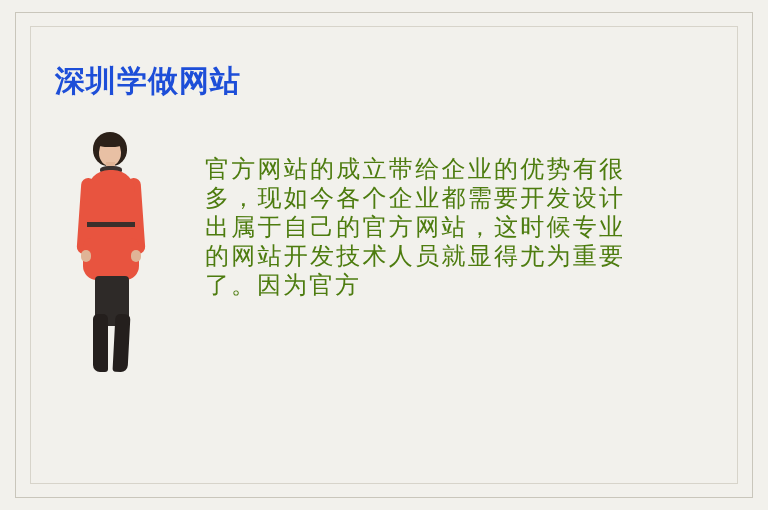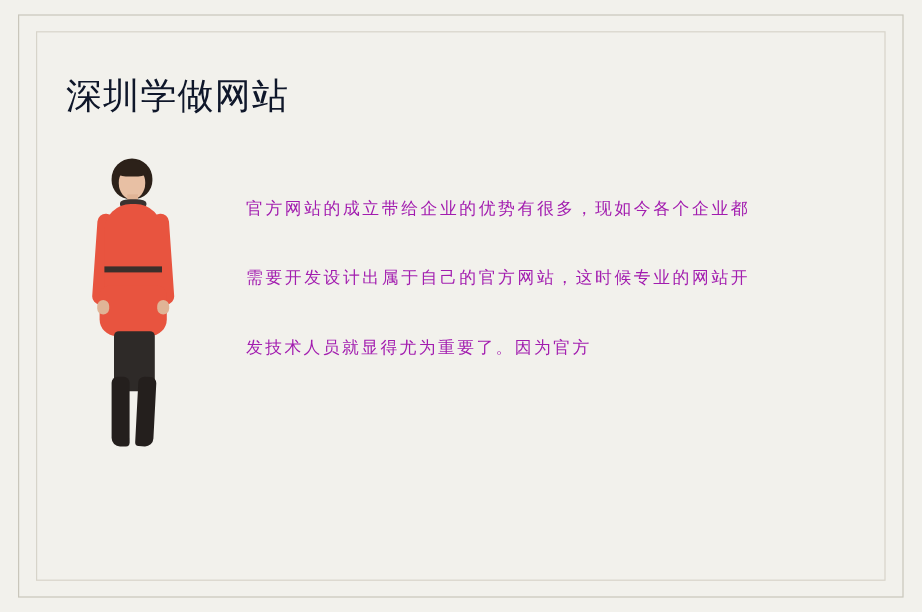--- a/index.html
+++ b/index.html
@@ -41,22 +41,22 @@
   .content {
     position: absolute;
     left: 55px;
     top: 50px;
     right: 55px;
     bottom: 50px;
   }
   .title {
     font-size: 30px;
     line-height: 38px;
-    color: #0f172a;
-    font-weight: normal;
+    color: #1d4ed8;
+    font-weight: bold;
     margin: 12px 0 0 0;
     letter-spacing: 1px;
   }
   .body-row {
     display: flex;
     align-items: flex-start;
     margin-top: 30px;
   }
   .figure {
     width: 120px;
@@ -197,23 +197,23 @@
     top: 184px;
     width: 15px;
     height: 58px;
     background: #241f1d;
     border-radius: 5px 5px 7px 3px;
     transform: rotate(3deg);
   }
   .paragraph {
     flex: 1 1 auto;
     margin-left: 30px;
-    font-size: 14px;
-    line-height: 58px;
-    color: #a21caf;
+    font-size: 24px;
+    line-height: 29px;
+    color: #4d7c0f;
     letter-spacing: 2px;
     text-align: justify;
     max-width: 420px;
   }
 </style>
 </head>
 <body>
 
 <div class="page">
   <div class="outer-frame"></div>

